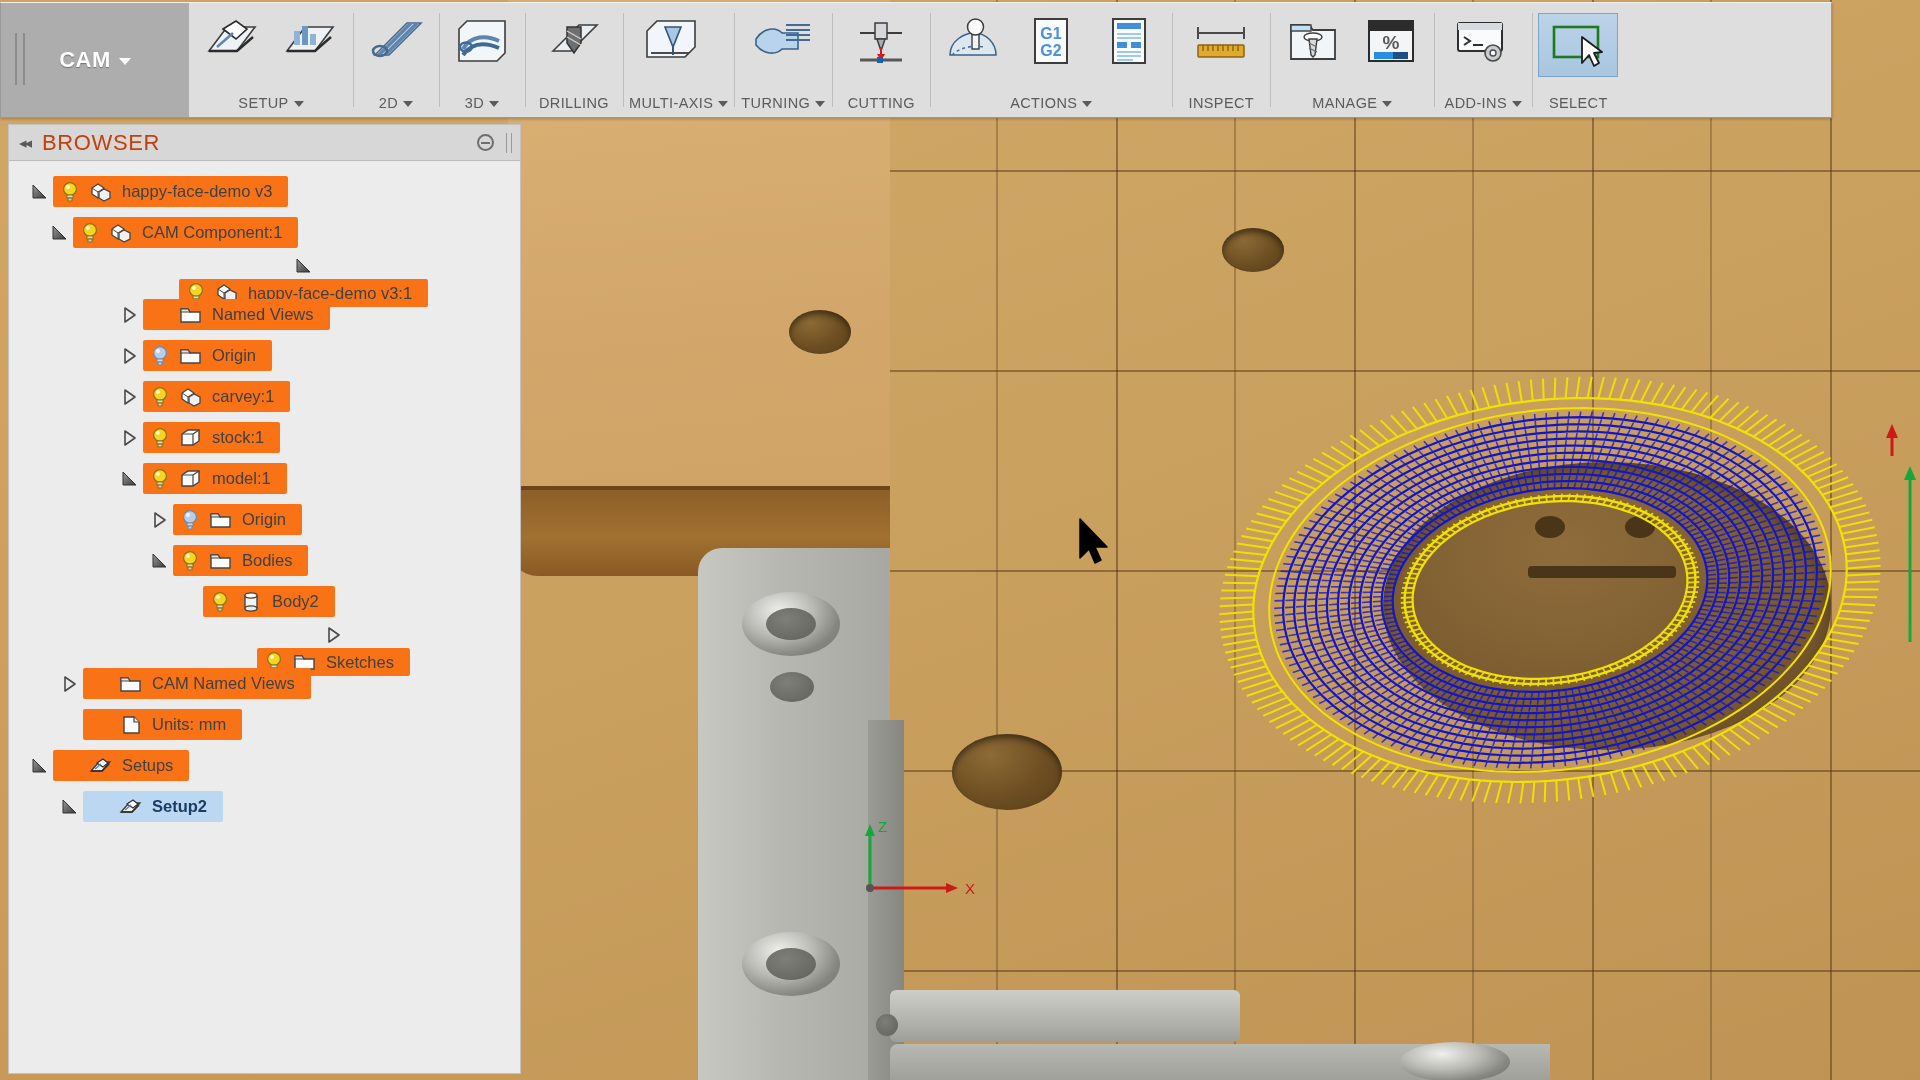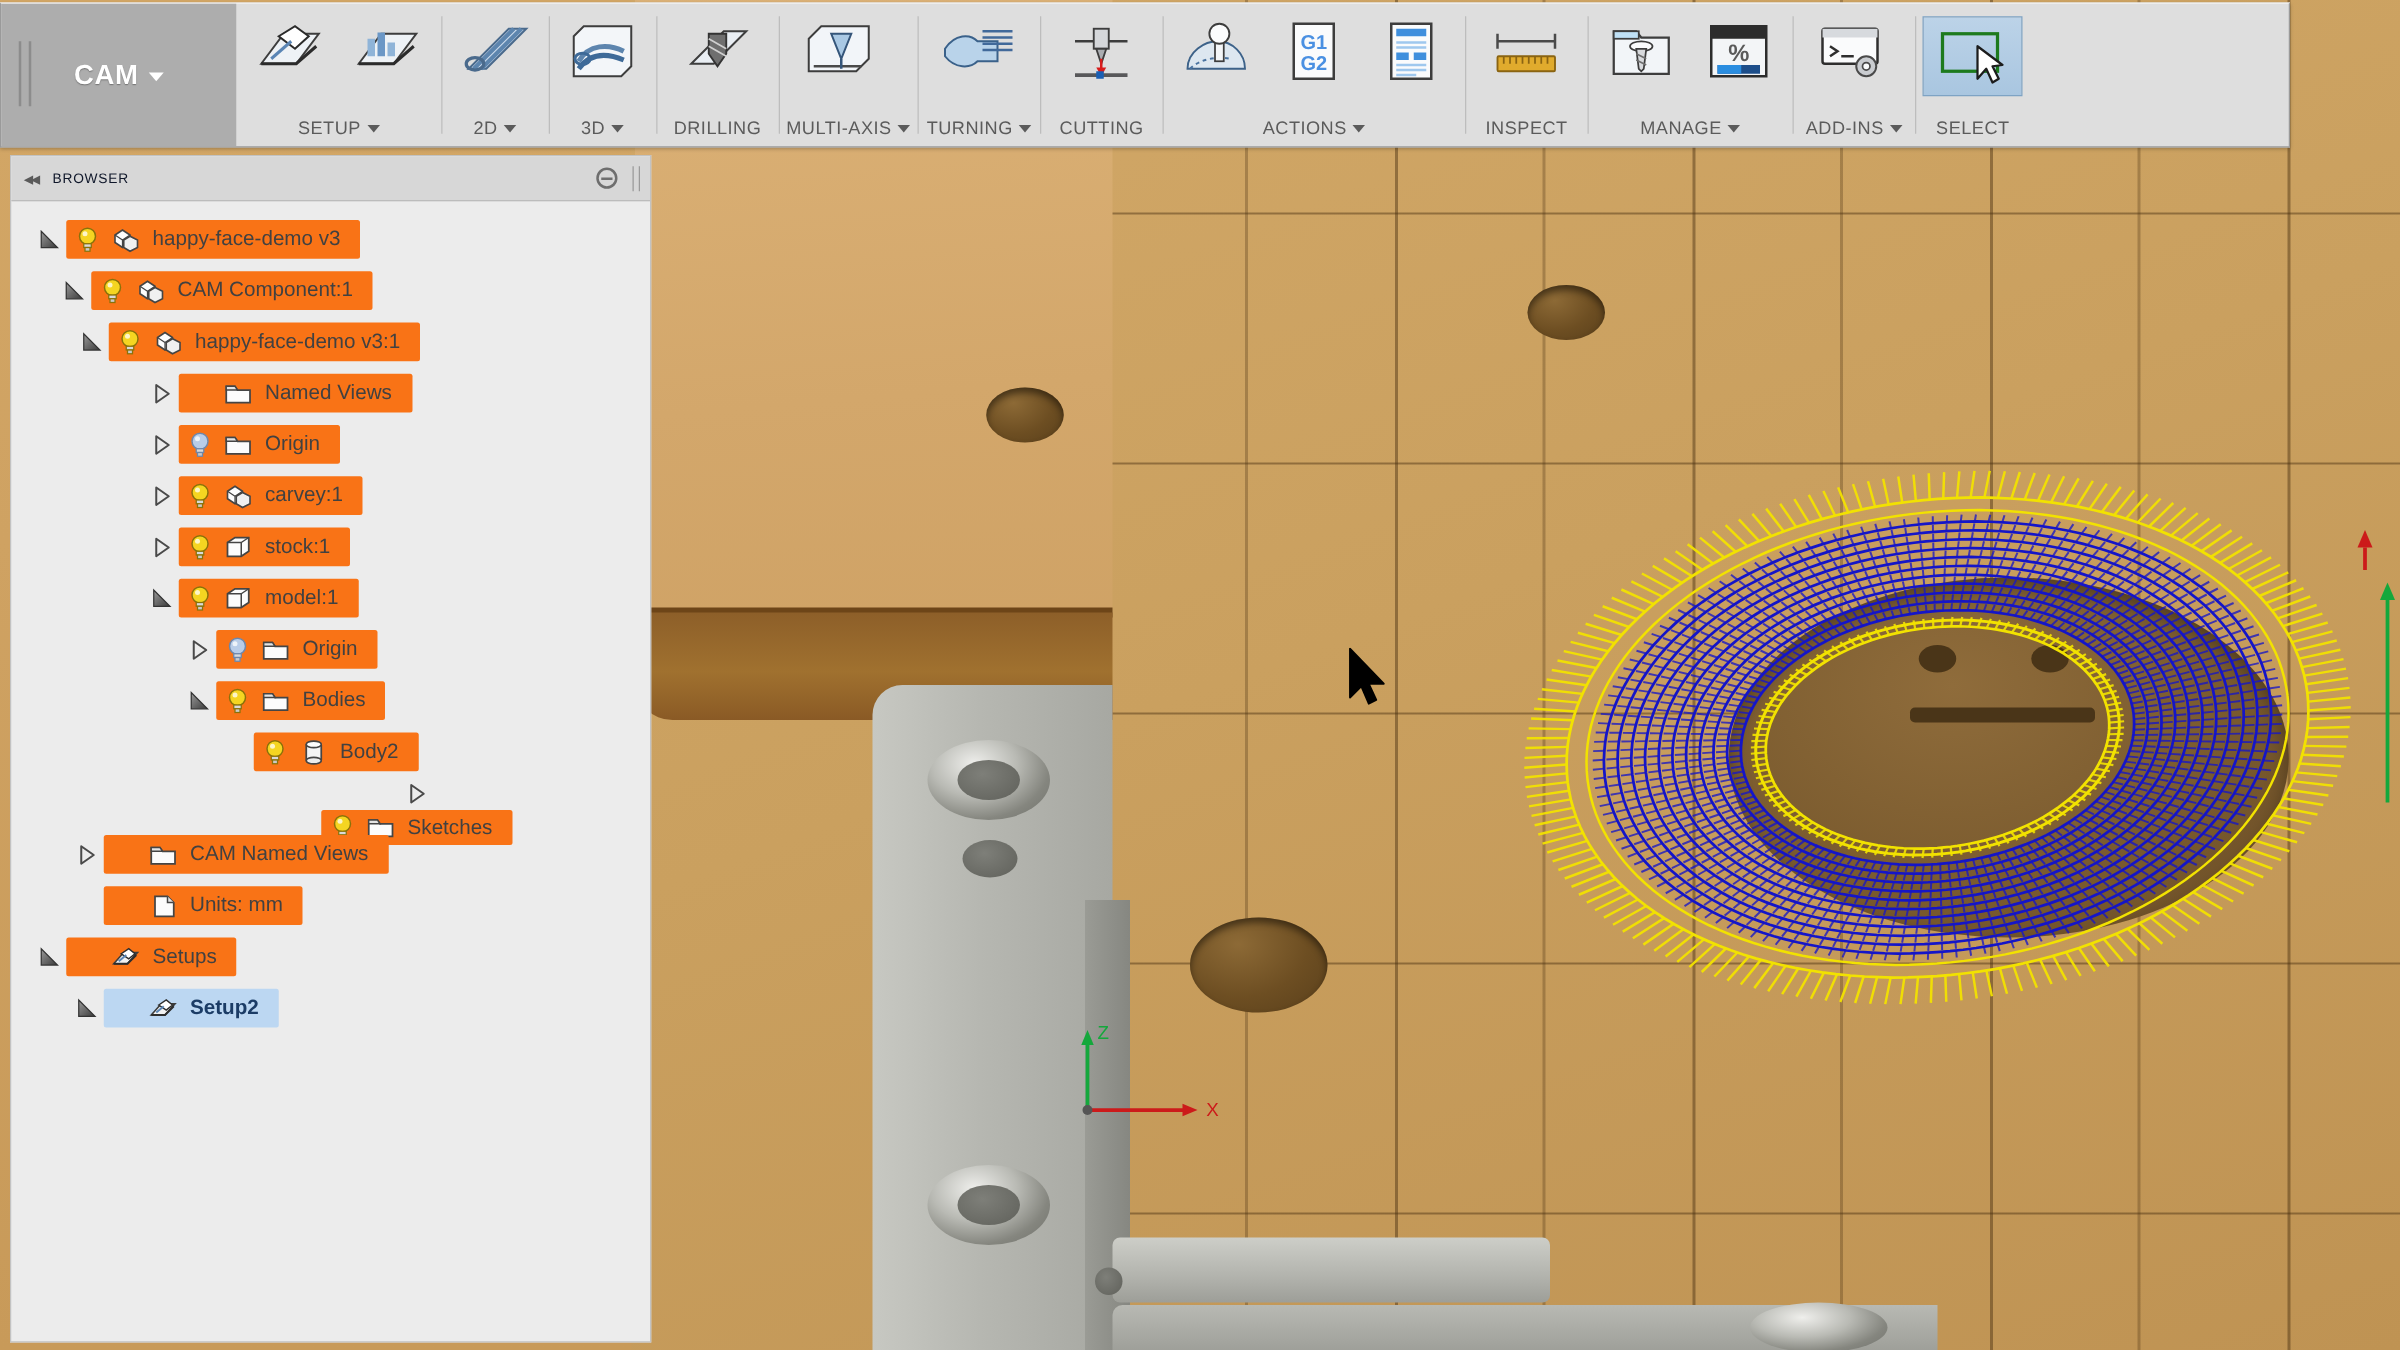--- a/index.html
+++ b/index.html
@@ -177,21 +177,21 @@
     background: #ececec;
     border: 1px solid #c2c2c2;
     overflow: hidden;
   }
   .browser-header {
     height: 36px; background: #d7d7d7; border-bottom: 1px solid #bcbcbc;
     display: flex; align-items: center; gap: 12px; padding: 0 10px;
     position: relative;
   }
   .collapse-icon { color: #5a5a5a; font-size: 15px; letter-spacing: -2px; }
-  .browser-title { font-size: 11px; color: #0f172a; letter-spacing: .6px; }
+  .browser-title { font-size: 22px; color: #c2410c; letter-spacing: .6px; }
   .browser-dot {
     position: absolute; right: 26px; top: 9px; width: 17px; height: 17px;
     border-radius: 50%; border: 2px solid #6e6e6e;
   }
   .browser-dot::after {
     content: ""; position: absolute; left: 2px; top: 5.5px;
     width: 9px; height: 2px; background: #6e6e6e;
   }
   .browser-grip {
     position: absolute; right: 8px; top: 8px; height: 20px; width: 6px;
@@ -633,21 +633,21 @@
                 <rect x="8" y="17" width="4" height="3" fill="#c9c9c9" stroke="#8a7209" stroke-width="1"></rect>
               </svg></span>
             <span class="icon20"><svg width="24" height="22" viewBox="0 0 24 22">
                 <path d="M3 7 L9 3 L15 7 L15 13 L9 17 L3 13 Z" fill="#fdfdfd" stroke="#454545" stroke-width="1.3"></path>
                 <path d="M10 11 L15 8 L21 11 L21 17 L15 20 L10 17 Z" fill="#f0f0f0" stroke="#454545" stroke-width="1.3"></path>
                 <path d="M3 7 L9 11 L15 7 M9 11 L9 17" fill="none" stroke="#454545" stroke-width="1"></path>
               </svg></span>
             <span class="node-label">CAM Component:1</span>
           </div>
         </div>
-        <div class="node" style="padding-left: 52px;">
+        <div class="node" style="padding-left: 78px; flex-direction: column;">
           <span class="twisty">
             <svg width="18" height="18" viewBox="0 0 18 18">
               <polygon points="2,15 15,15 2,2" fill="url(#g1)"></polygon>
               <defs>
                 <linearGradient id="g1" x1="0" y1="0" x2="1" y2="1">
                   <stop offset="0" stop-color="#9a9a9a"></stop>
                   <stop offset="1" stop-color="#3a3a3a"></stop>
                 </linearGradient>
               </defs>
               <polygon points="2,15 15,15 2,2" fill="none" stroke="#333" stroke-width="1"></polygon>

